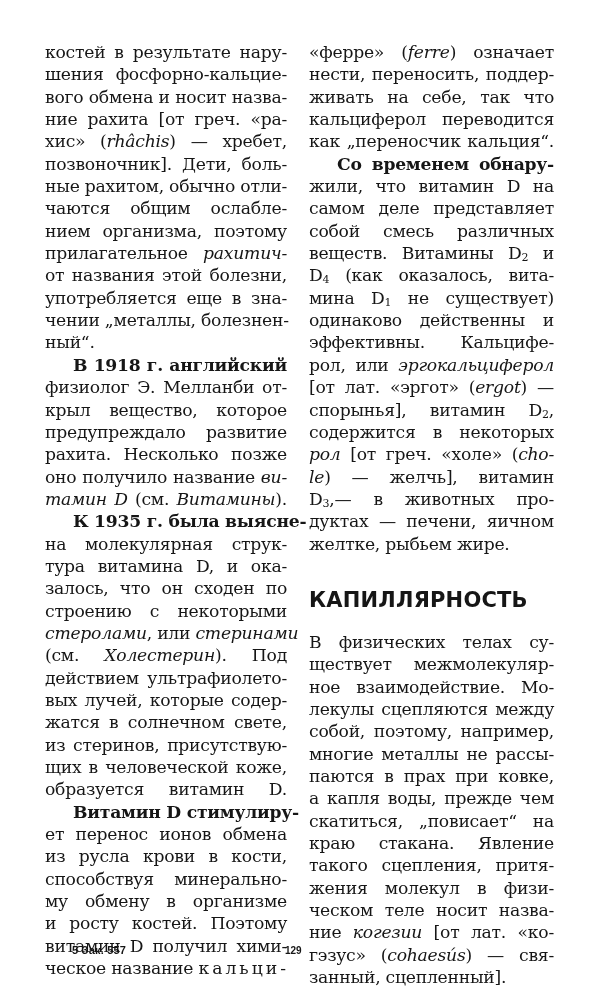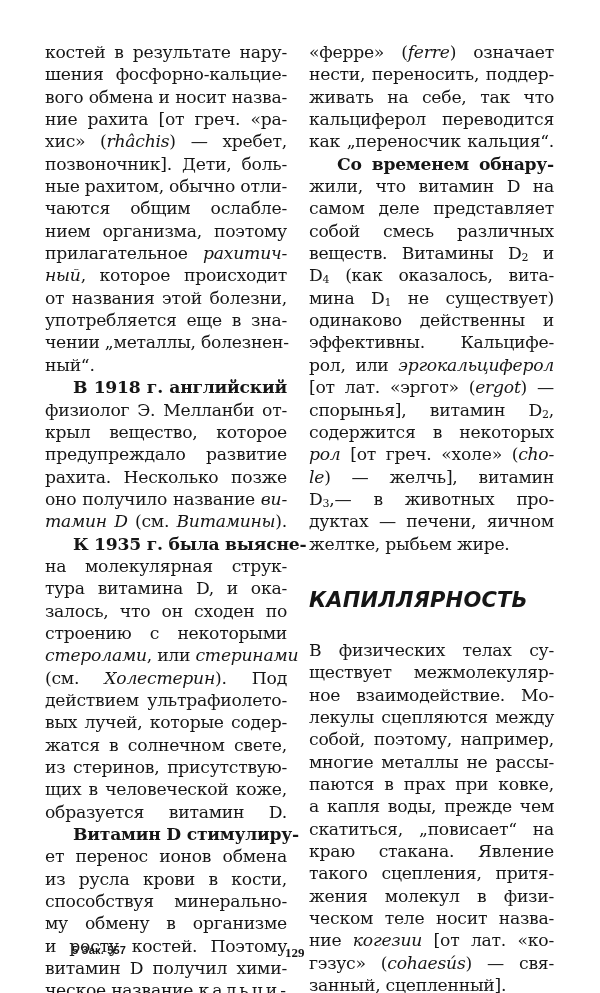--- a/index.html
+++ b/index.html
@@ -7,40 +7,39 @@
   .page { position: absolute; left: 0; top: 8px; width: 600px; height: 993px; }
   .col { position: absolute; top: 33px; width: 242px; font-family: "DejaVu Serif", "Liberation Serif", serif; font-size: 17.2px; line-height: 22.35px; }
   .col-left { left: 45px; }
   .col-right { left: 309px; width: 245px; }
   .line { display: block; white-space: nowrap; text-align: justify; text-align-last: justify; height: 22.35px; letter-spacing: -0.25px; }
   .line.last { text-align-last: left; }
   .line.indent { padding-left: 28px; font-weight: bold; }
   .it { font-style: italic; }
   .spaced { letter-spacing: 3px; }
   sub { font-size: 11px; vertical-align: -2px; line-height: 0; }
-  .heading { font-family: "DejaVu Sans", "Liberation Sans", sans-serif; font-weight: bold; font-size: 21px; letter-spacing: 0.2px; height: 38px; line-height: 38px; margin-top: 26px; margin-bottom: 20px; white-space: nowrap; font-style: italic; }
+  .heading { font-family: "DejaVu Sans", "Liberation Sans", sans-serif; font-weight: bold; font-size: 21px; letter-spacing: 0.2px; height: 38px; line-height: 38px; margin-top: 26px; margin-bottom: 12px; white-space: nowrap; }
   .footer-sig { position: absolute; left: 72px; top: 936px; font-family: "Liberation Sans", "DejaVu Sans", sans-serif; font-weight: bold; font-size: 11px; letter-spacing: 0.2px; }
-  .page-num { position: absolute; left: 285px; top: 937px; font-family: Liberation Serif, serif; font-weight: bold; font-size: 13px; }
+  .page-num { position: absolute; left: 285px; top: 937px; font-family: Liberation Sans, sans-serif; font-weight: bold; font-size: 10px; }
 </style>
 </head>
 <body>
 
 <div class="page">
   <div class="col col-left">
       <span class="line"><span>костей в результате нару-</span></span>
       <span class="line"><span>шения фосфорно-кальцие-</span></span>
       <span class="line"><span>вого обмена и носит назва-</span></span>
       <span class="line"><span>ние рахита [от греч. «ра-</span></span>
       <span class="line"><span>хис» (</span><span class="it">rhâchis</span><span>) — хребет,</span></span>
       <span class="line"><span>позвоночник]. Дети, боль-</span></span>
       <span class="line"><span>ные рахитом, обычно отли-</span></span>
       <span class="line"><span>чаются общим ослабле-</span></span>
       <span class="line"><span>нием организма, поэтому</span></span>
       <span class="line"><span>прилагательное </span><span class="it">рахитич-</span></span>
-      <span class="line"><span class="it">ный</span><span>, которое происходит</span></span>
       <span class="line"><span>от названия этой болезни,</span></span>
       <span class="line"><span>употребляется еще в зна-</span></span>
       <span class="line"><span>чении „металлы, болезнен-</span></span>
       <span class="line last"><span>ный“.</span></span>
       <span class="line indent"><span>В 1918 г. английский</span></span>
       <span class="line"><span>физиолог Э. Мелланби от-</span></span>
       <span class="line"><span>крыл вещество, которое</span></span>
       <span class="line"><span>предупреждало развитие</span></span>
       <span class="line"><span>рахита. Несколько позже</span></span>
       <span class="line"><span>оно получило название </span><span class="it">ви-</span></span>

